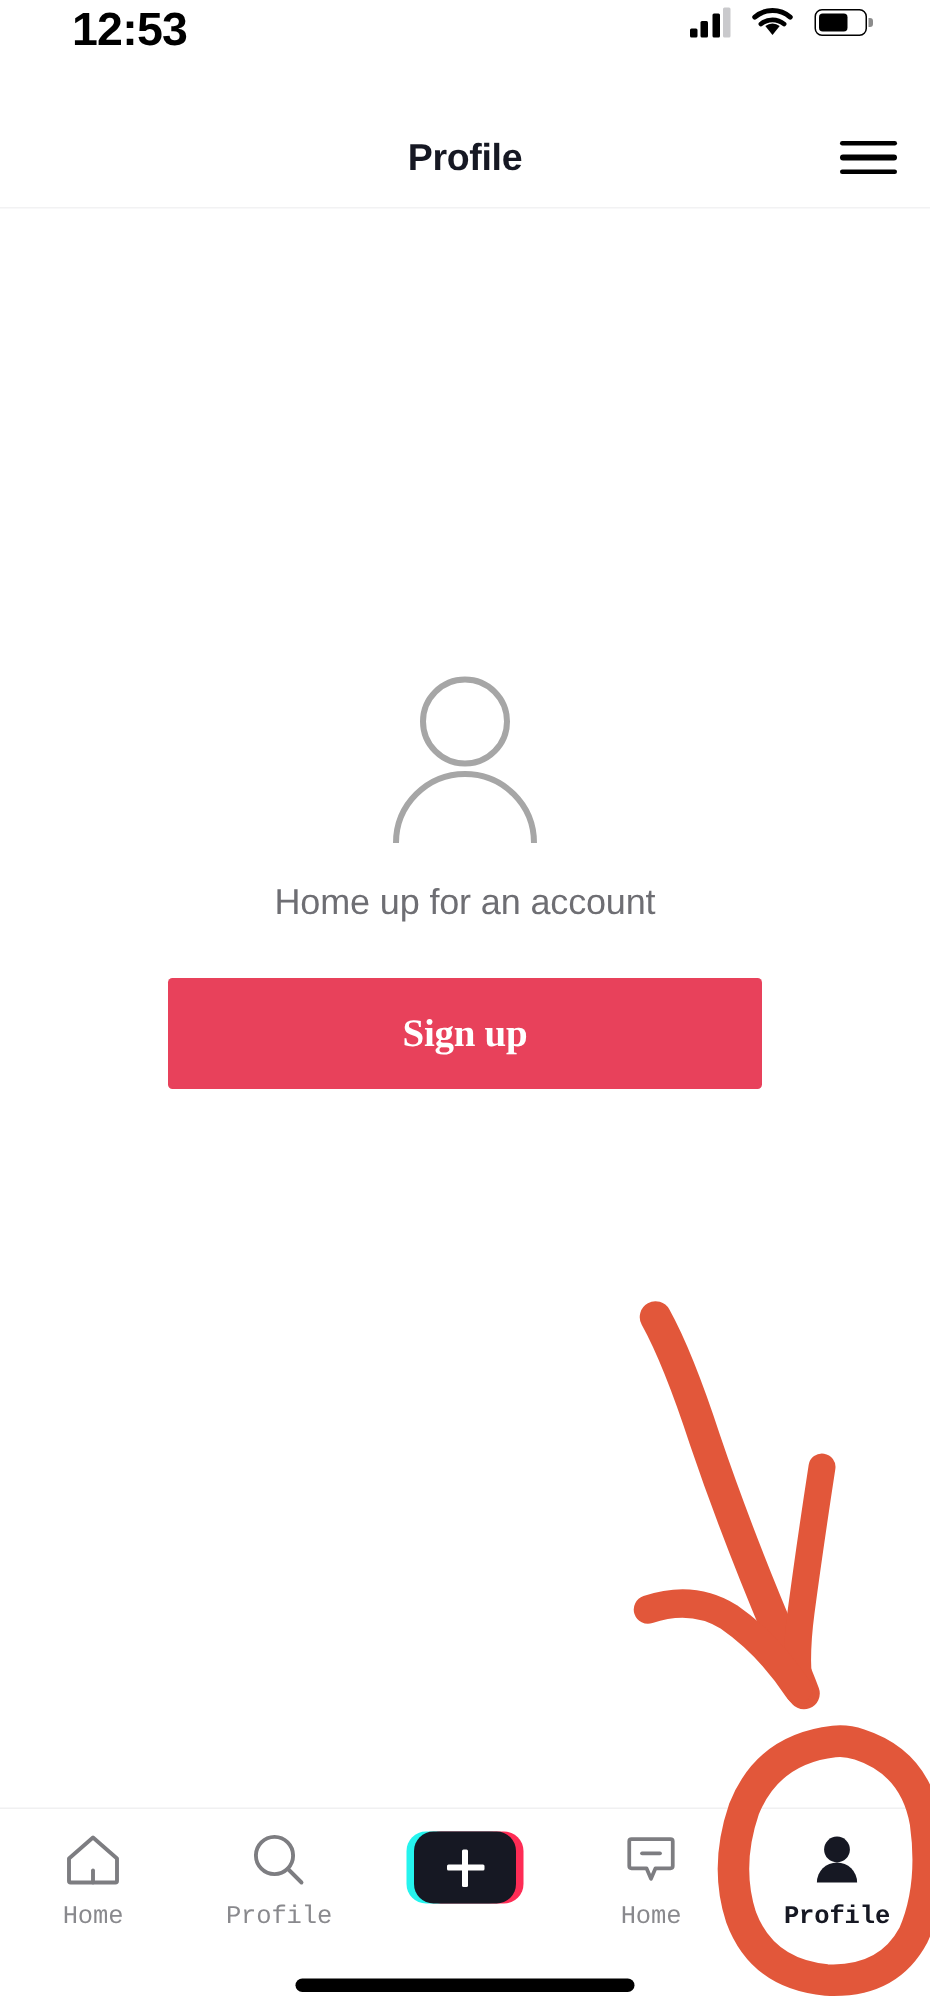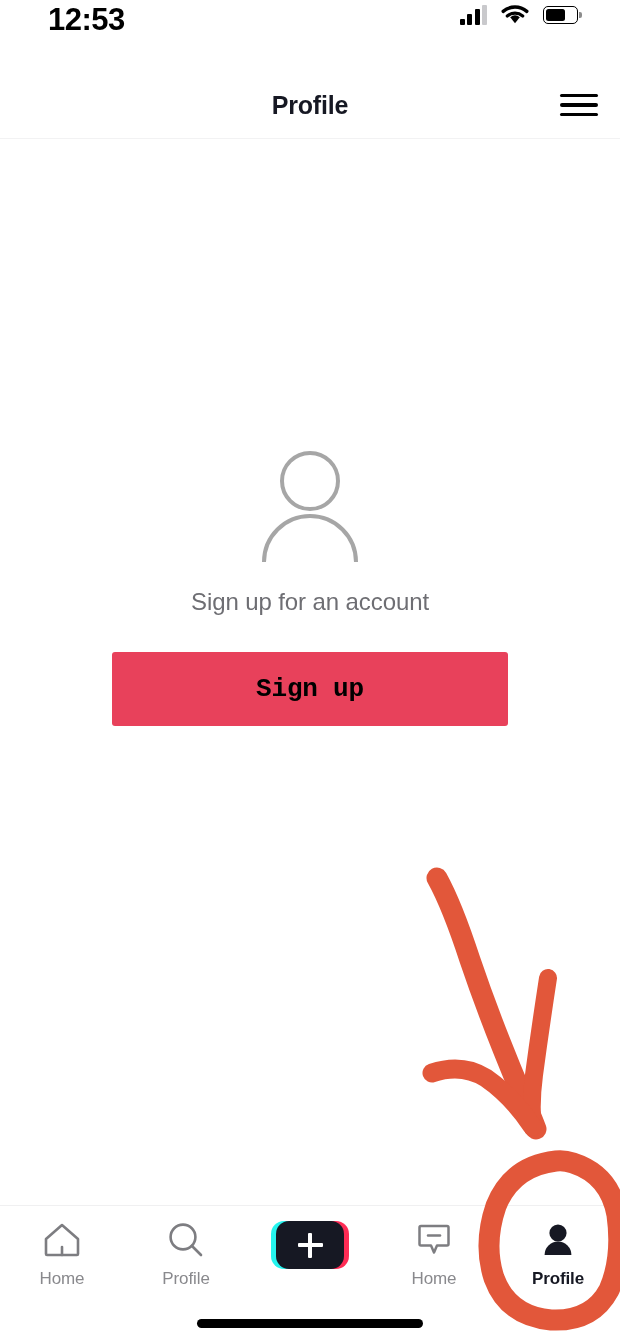--- a/index.html
+++ b/index.html
@@ -136,24 +136,24 @@
     color: #6e6e73;
     letter-spacing: -0.1px;
   }
   .signup-button {
     margin-top: 36px;
     width: 396px;
     height: 74px;
     background: #e8415b;
     border: none;
     border-radius: 3px;
-    color: #000000;
+    color: #ffffff;
     font-size: 26px;
     font-weight: bold;
-    font-family: Liberation Mono, monospace;
+    font-family: Liberation Serif, serif;
     letter-spacing: -0.2px;
     cursor: pointer;
   }
 
   
   .tab-bar {
     position: absolute;
     bottom: 0; left: 0;
     width: 620px;
     height: 137px;
@@ -170,20 +170,21 @@
     flex-direction: column;
     align-items: center;
     gap: 9px;
     cursor: pointer;
   }
   .tab-icon { height: 40px; display: flex; align-items: center; justify-content: center; }
   .tab-label {
     font-size: 17px;
     color: #89898d;
     letter-spacing: -0.1px;
+    font-family: Liberation Mono, monospace;
   }
   .tab.active .tab-label {
     color: #161823;
     font-weight: bold;
   }
 
   
   .create-btn {
     position: relative;
     width: 78px;
@@ -268,21 +269,21 @@
         <span></span>
         <span></span>
     </div>
   </div>
 
   <div class="empty-state">
     <svg class="avatar-placeholder" viewBox="0 0 118 118">
       <circle cx="59" cy="37" r="28" fill="none" stroke="#a6a6a6" stroke-width="4"></circle>
       <path d="M13 118 A46 46 0 0 1 105 118" fill="none" stroke="#a6a6a6" stroke-width="4" stroke-linecap="round"></path>
     </svg>
-    <div class="signup-caption">Sign up for an account</div>
+    <div class="signup-caption">Home up for an account</div>
     <button class="signup-button">Sign up</button>
   </div>
 
   <div class="tab-bar">
 
     <div class="tab">
       <div class="tab-icon">
         <svg width="38" height="36" viewBox="0 0 38 36">
           <path d="M3 17 L19 3 L35 17 L35 32 Q35 33 34 33 L4 33 Q3 33 3 32 Z" fill="none" stroke="#7d7d81" stroke-width="2.6" stroke-linejoin="round"></path>
           <path d="M19 33 L19 25" fill="none" stroke="#7d7d81" stroke-width="2.6" stroke-linecap="round"></path>

